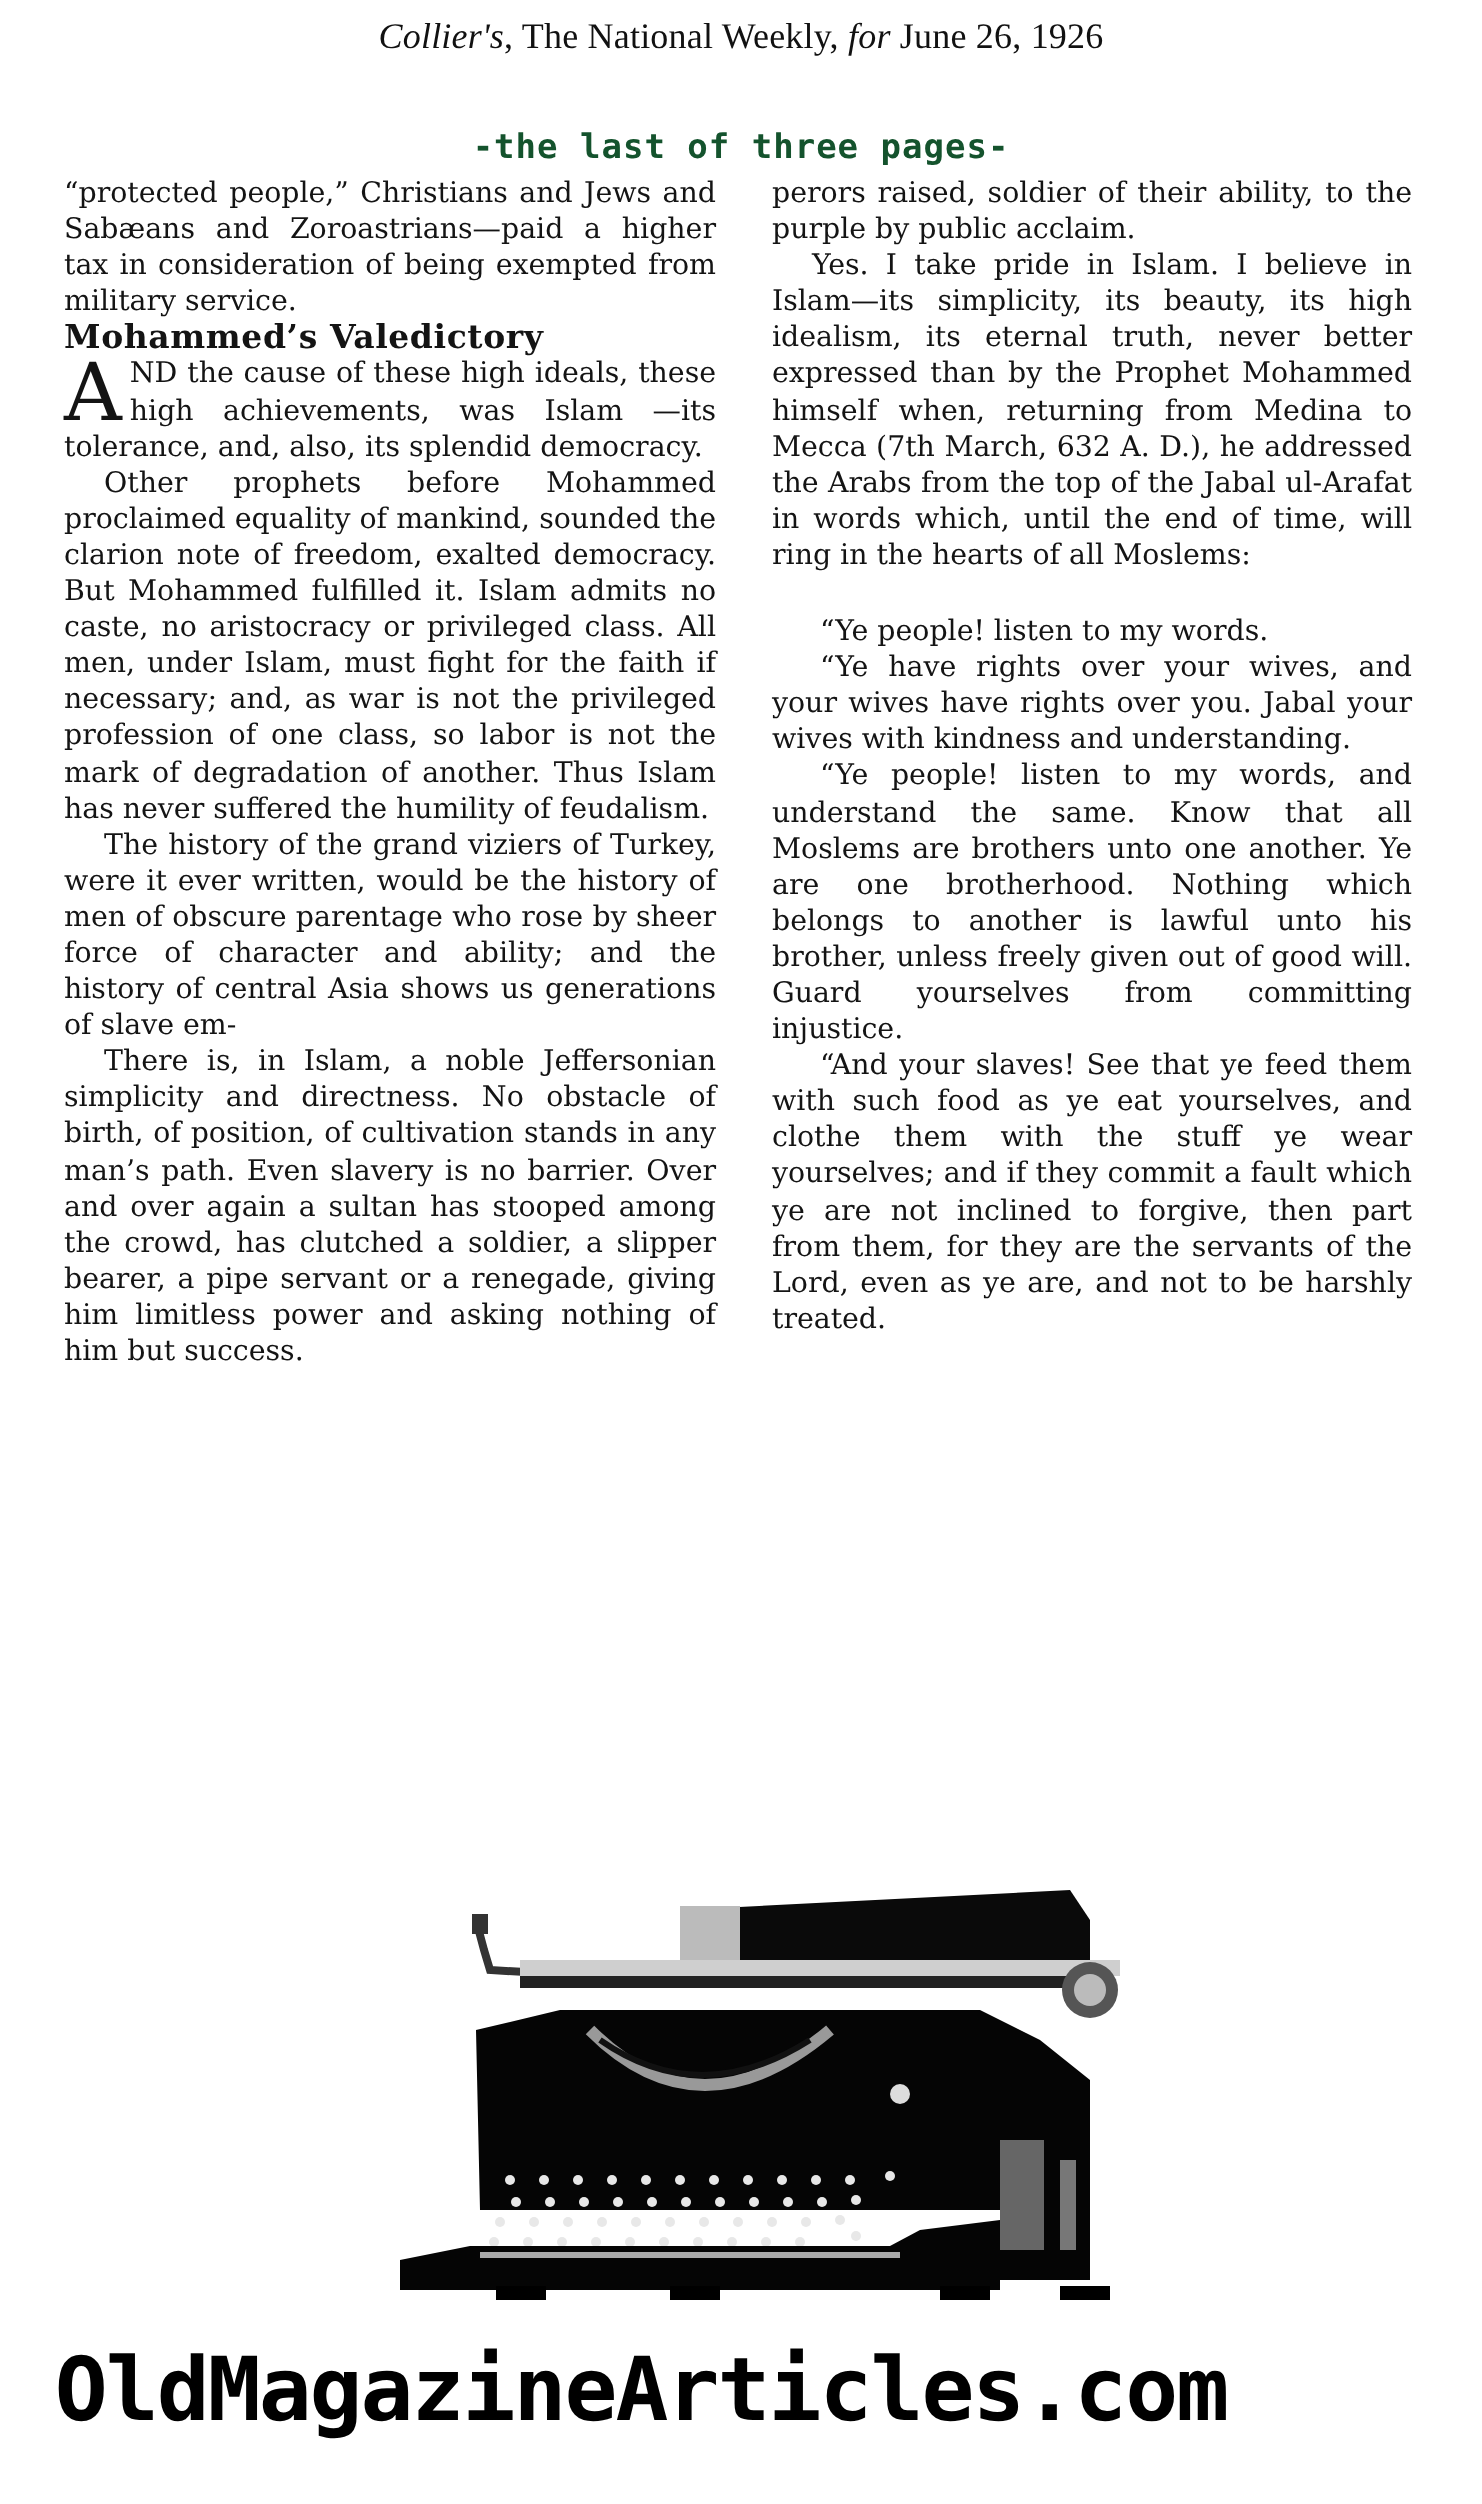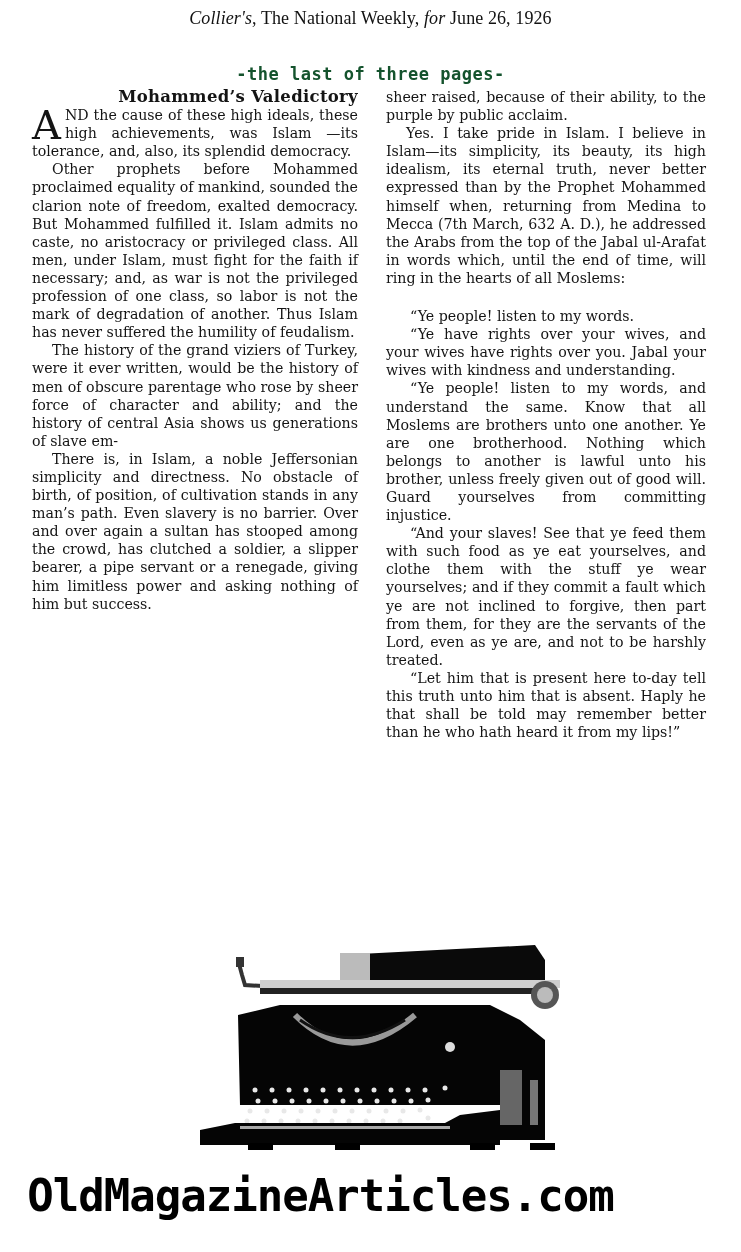--- a/index.html
+++ b/index.html
@@ -23,21 +23,21 @@
       position: absolute; top: 88px;
       font-family: "DejaVu Serif", serif; font-size: 14.2px; line-height: 18.1px;
       text-align: justify; color: #141414;
     }
     .col-left { left: 32px; width: 326px; }
     .col-right { left: 386px; width: 320px; }
     .col p { margin: 0; text-indent: 20px; }
     .col p.noindent { text-indent: 0; }
     .col p.quote { text-indent: 24px; }
     .headline {
-      text-align: right; font-weight: bold; font-size: 16.5px;
+      text-align: left; font-weight: bold; font-size: 16.5px;
       margin: 34px 0 40px 0; text-indent: 0 !important; letter-spacing: 0.3px;
     }
     .dropcap-p { text-indent: 0 !important; }
     .dropcap {
       float: left; font-size: 40px; line-height: 34px; margin: 2px 4px 0 0;
       font-family: "DejaVu Serif", serif;
     }
     .gap-quote { height: 20px; }
     .typewriter {
       position: absolute; left: 200px; top: 905px; width: 360px; height: 245px;
@@ -50,36 +50,36 @@
   </style>
 </head>
 <body>
 
 <div class="masthead">
   <span class="it">Collier's</span><span>, The National Weekly, </span><span class="it">for</span><span> June 26, 1926</span>
 </div>
 <div class="subtitle">-the last of three pages-</div>
 
 <div class="col col-left">
+  <p class="noindent">“protected people,” Christians and Jews and Sabæans and Zoroastrians—paid a higher tax in consideration of being exempted from military service.</p>
   <p class="headline">Mohammed’s Valedictory</p>
   <p class="dropcap-p"><span class="dropcap">A</span><span>ND the cause of these high ideals, these high achievements, was Islam —its tolerance, and, also, its splendid democracy.</span></p>
   <p>Other prophets before Mohammed proclaimed equality of mankind, sounded the clarion note of freedom, exalted democracy. But Mohammed fulfilled it. Islam admits no caste, no aristocracy or privileged class. All men, under Islam, must fight for the faith if necessary; and, as war is not the privileged profession of one class, so labor is not the mark of degradation of another. Thus Islam has never suffered the humility of feudalism.</p>
   <p>The history of the grand viziers of Turkey, were it ever written, would be the history of men of obscure parentage who rose by sheer force of character and ability; and the history of central Asia shows us generations of slave em-</p>
   <p>There is, in Islam, a noble Jeffersonian simplicity and directness. No obstacle of birth, of position, of cultivation stands in any man’s path. Even slavery is no barrier. Over and over again a sultan has stooped among the crowd, has clutched a soldier, a slipper bearer, a pipe servant or a renegade, giving him limitless power and asking nothing of him but success.</p>
 </div>
 
 <div class="col col-right">
-  <p class="noindent">sheer raised, because of their ability, to the purple by public acclaim.</p>
+  <p class="noindent">perors raised, soldier of their ability, to the purple by public acclaim.</p>
   <p>Yes. I take pride in Islam. I believe in Islam—its simplicity, its beauty, its high idealism, its eternal truth, never better expressed than by the Prophet Mohammed himself when, returning from Medina to Mecca (7th March, 632 A. D.), he addressed the Arabs from the top of the Jabal ul-Arafat in words which, until the end of time, will ring in the hearts of all Moslems:</p>
   <div class="gap-quote"></div>
   <p class="quote">“Ye people! listen to my words.</p>
   <p class="quote">“Ye have rights over your wives, and your wives have rights over you. Jabal your wives with kindness and understanding.</p>
   <p class="quote">“Ye people! listen to my words, and understand the same. Know that all Moslems are brothers unto one another. Ye are one brotherhood. Nothing which belongs to another is lawful unto his brother, unless freely given out of good will. Guard yourselves from committing injustice.</p>
   <p class="quote">“And your slaves! See that ye feed them with such food as ye eat yourselves, and clothe them with the stuff ye wear yourselves; and if they commit a fault which ye are not inclined to forgive, then part from them, for they are the servants of the Lord, even as ye are, and not to be harshly treated.</p>
-  <p class="quote">“Let him that is present here to-day tell this truth unto him that is absent. Haply he that shall be told may remember better than he who hath heard it from my lips!”</p>
 </div>
 
 <svg class="typewriter" viewBox="0 0 360 245" xmlns="http://www.w3.org/2000/svg">
 
   <path d="M140 50 L335 40 L345 55 L345 80 L150 85 Z" fill="#0a0a0a"></path>
   <rect x="140" y="48" width="30" height="30" fill="#bbbbbb"></rect>
 
   <path d="M38 55 L42 70 L45 80 L80 82 L110 78" stroke="#333" stroke-width="4" fill="none"></path>
   <rect x="36" y="52" width="8" height="10" fill="#333"></rect>
 

